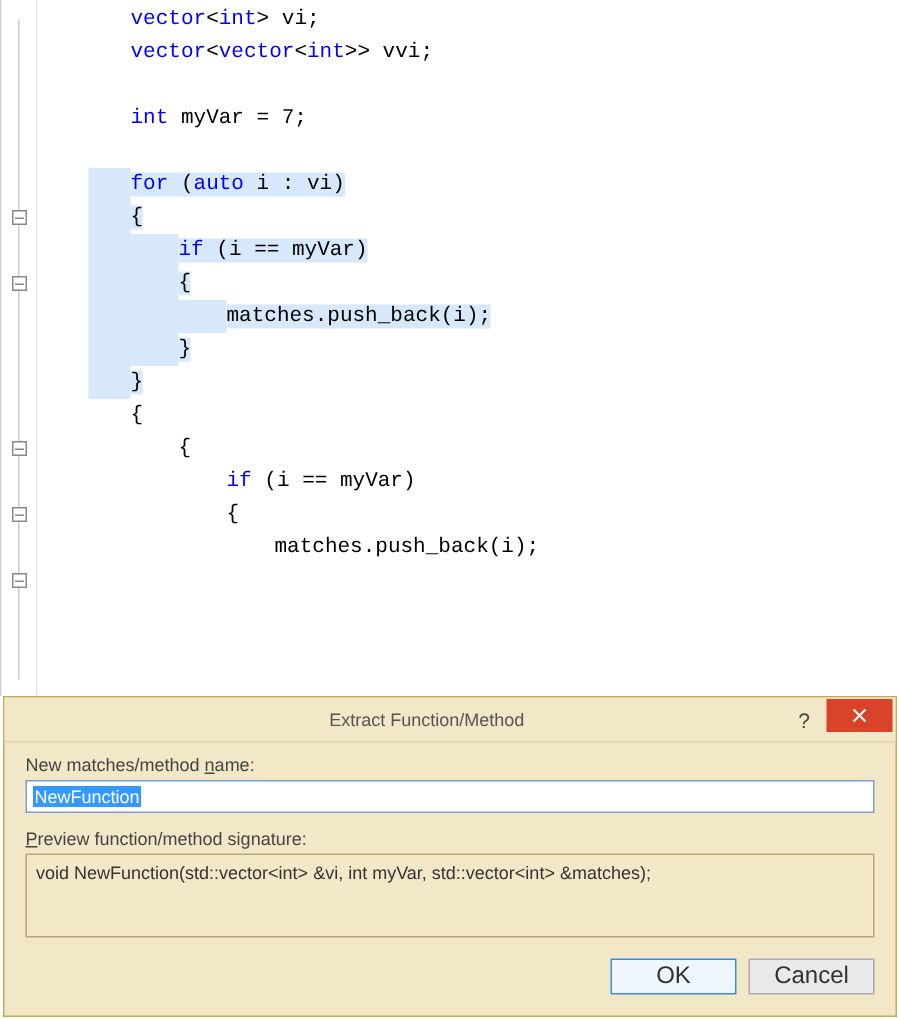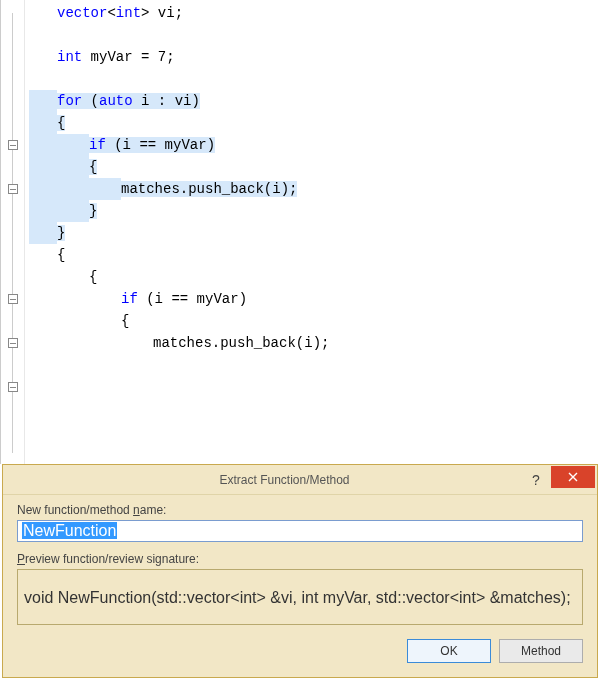--- a/index.html
+++ b/index.html
@@ -7,20 +7,21 @@
     margin: 0;
     font-family: Consolas, 'Courier New', monospace;
     font-size: 14px;
     background: #fff;
     width: 600px;
   }
   .editor {
     display: flex;
     background: #fff;
     border-left: 1px solid #ccc;
+    gap: 30px;
   }
   .gutter {
     width: 24px;
     background: #fff;
     border-right: 1px solid #e8e8e8;
     padding-top: 2px;
   }
   .gutter-row {
     height: 22px;
     display: flex;
@@ -130,47 +131,47 @@
   .dlg-input-sel {
     background: #3399ff;
     color: #fff;
     padding: 0 1px;
   }
   .dlg-input-wrap {
     width: 100%;
     height: 22px;
     border: 1px solid #7a9ccf;
     background: #fff;
-    font-size: 16px;
+    font-size: 12px;
     padding: 2px 4px;
     line-height: 16px;
   }
   .dlg-preview {
     width: 100%;
     height: 56px;
     border: 1px solid #b8a96e;
     background: #f2e7c6;
-    font-size: 16px;
-    padding: 20px 6px;
+    font-size: 12px;
+    padding: 4px 6px;
     color: #333;
     line-height: 16px;
   }
   .dlg-buttons {
     display: flex;
     justify-content: flex-end;
     gap: 8px;
     margin-top: 14px;
   }
   .dlg-btn {
     width: 84px;
     height: 24px;
     border: 1px solid #adadad;
     background: #eaeaea;
     font-family: 'Segoe UI', Tahoma, sans-serif;
-    font-size: 12px;
+    font-size: 16px;
     color: #333;
     display: flex;
     align-items: center;
     justify-content: center;
   }
   .dlg-btn.default {
     border: 1px solid #3b8bd8;
     background: #eef5fc;
   }
   .underline-n { text-decoration: underline; }
@@ -244,20 +245,21 @@
       </div>
     <div class="gutter-row">
         <div class="gline"></div>
       </div>
     <div class="gutter-row">
         <div class="gline" style="bottom:11px"></div>
       </div>
   </div>
   <div class="code">
     <div class="line"><span class="kw">vector</span><span>&lt;</span><span class="kw">int</span><span>&gt; vi;</span></div>
+    <div class="line"><span class="kw">vector</span><span>&lt;</span><span class="kw">vector</span><span>&lt;</span><span class="kw">int</span><span>&gt;&gt; vvi;</span></div>
     <div class="line"></div>
     <div class="line"><span class="kw">int</span><span> myVar = 7;</span></div>
     <div class="line"></div>
     <div class="line"><div class="sel-block" style="width:28px"></div><span class="sel"><span class="kw">for</span><span> (</span><span class="kw">auto</span><span> i : vi)</span></span></div>
     <div class="line"><div class="sel-block" style="width:28px"></div><span class="sel">{</span></div>
     <div class="line" style="padding-left:60px"><div class="sel-block" style="width:60px"></div><span class="sel"><span class="kw">if</span><span> (i == myVar)</span></span></div>
     <div class="line" style="padding-left:60px"><div class="sel-block" style="width:60px"></div><span class="sel">{</span></div>
     <div class="line" style="padding-left:92px"><div class="sel-block" style="width:92px"></div><span class="sel">matches.push_back(i);</span></div>
     <div class="line" style="padding-left:60px"><div class="sel-block" style="width:60px"></div><span class="sel">}</span></div>
     <div class="line"><div class="sel-block" style="width:28px"></div><span class="sel">}</span></div>
@@ -276,26 +278,26 @@
     <div class="dlg-help">
         <span>?</span>
       </div>
     <div class="dlg-close">
       <svg viewBox="0 0 10 10">
           <path d="M1 1 L9 9 M9 1 L1 9" stroke="#fff" stroke-width="1.4"></path>
         </svg>
     </div>
   </div>
   <div class="dlg-body">
-    <div class="dlg-label"><span>New function/method </span><span class="underline-n">n</span><span>ame:</span></div>
+    <div class="dlg-label"><span>New matches/method </span><span class="underline-n">n</span><span>ame:</span></div>
     <div class="dlg-input-wrap"><span class="dlg-input-sel">NewFunction</span></div>
-    <div class="dlg-label" style="margin-top:10px"><span class="underline-n">P</span><span>review function/review signature:</span></div>
+    <div class="dlg-label" style="margin-top:10px"><span class="underline-n">P</span><span>review function/method signature:</span></div>
     <div class="dlg-preview"><span>void NewFunction(std::vector&lt;int&gt; &amp;vi, int myVar, std::vector&lt;int&gt; &amp;matches);</span></div>
     <div class="dlg-buttons">
       <div class="dlg-btn default">
           <span>OK</span>
         </div>
       <div class="dlg-btn">
-          <span>Method</span>
+          <span>Cancel</span>
         </div>
     </div>
   </div>
 </div>
 
 </body></html>

